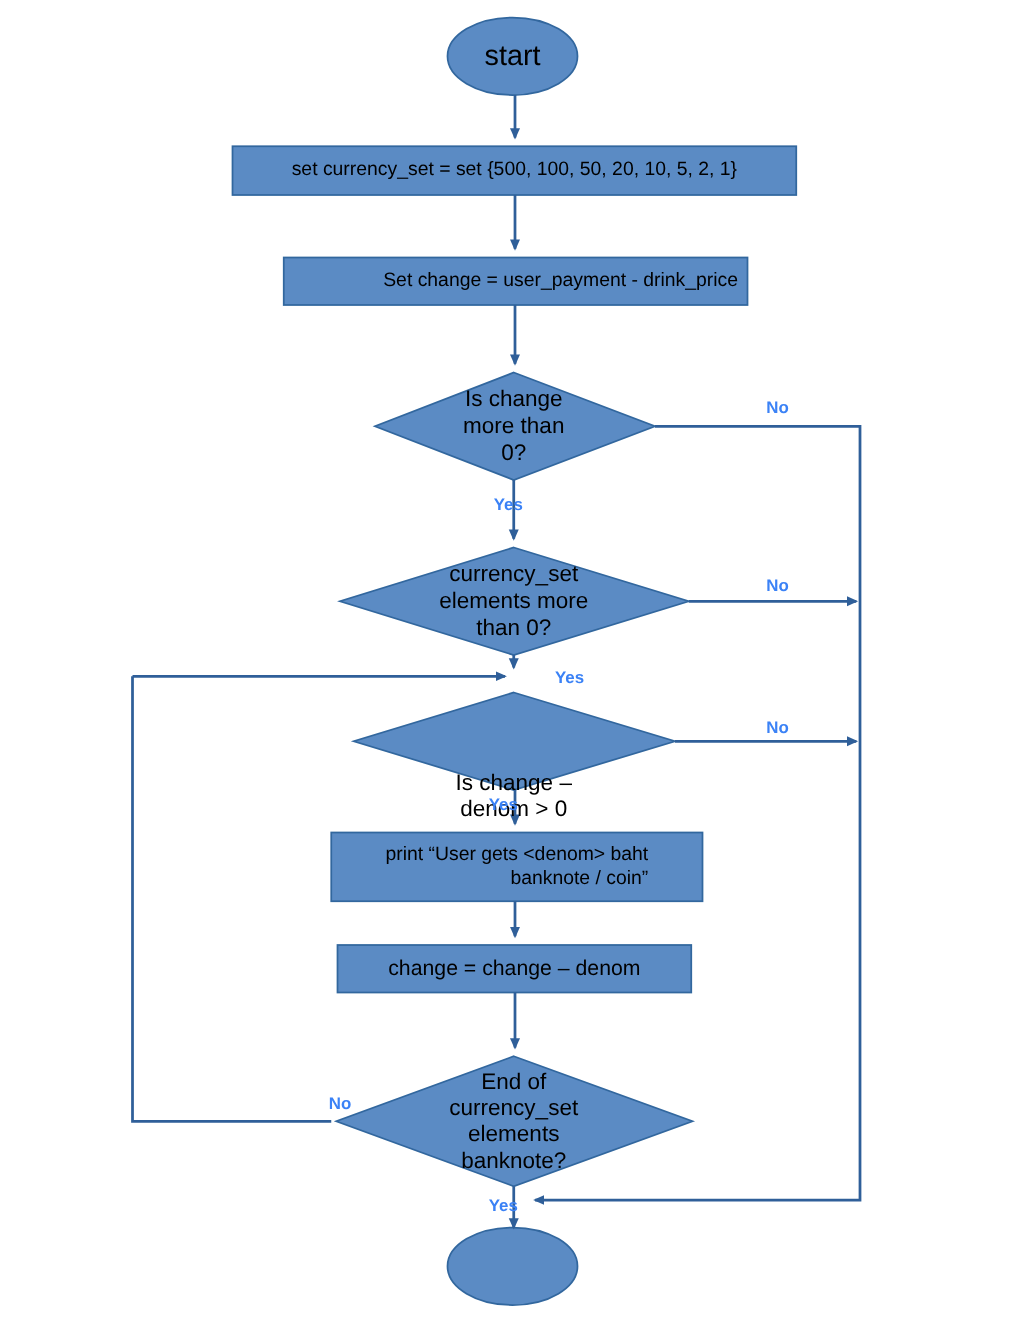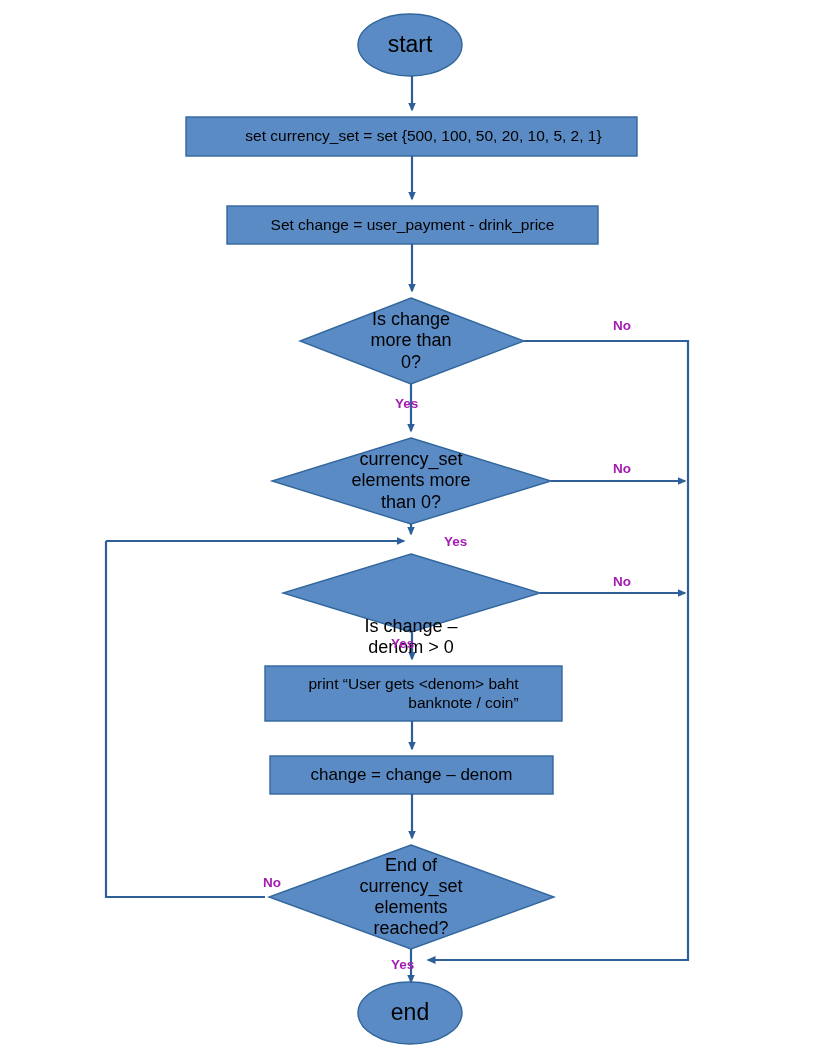--- a/index.html
+++ b/index.html
@@ -41,21 +41,21 @@
   .process-label {
     font-size: 15.5px;
   }
   .decision-label {
     font-size: 18px;
   }
   .edge-label {
     position: absolute;
     font-size: 13.5px;
     font-weight: bold;
-    color: #a21caf;
+    color: #3b82f6;
     white-space: nowrap;
     padding-left: 25px;
   }
 </style>
 </head>
 <body>
 
 <div id="canvas">
 
   <svg id="flow-svg" viewBox="0 0 816 1056">
@@ -104,46 +104,45 @@
 
       <path d="M412,721 L412,749" marker-end="url(#arrow)"></path>
       <path d="M412,794 L412,838" marker-end="url(#arrow)"></path>
 
       <path d="M411,949 L411,982" marker-end="url(#arrow)"></path>
     </g>
   </svg>
 
   <div class="node-label terminal-label" style="left:358px; top:14px; width:104px; height:62px;">start</div>
 
-  <div class="node-label process-label" style="left:198px; top:117px; width:451px; height:39px;">set currency_set = set {500, 100, 50, 20, 10, 5, 2, 1}</div>
+  <div class="node-label process-label" style="left:186px; top:117px; width:451px; height:39px;">set currency_set = set {500, 100, 50, 20, 10, 5, 2, 1}</div>
 
-  <div class="node-label process-label" style="left:227px; top:206px; width:371px; height:38px;">Set change = user_payment - drink_price</div>
+  <div class="node-label process-label" style="left:227px; top:206px; width:371px; height:38px;padding-left:36px;">Set change = user_payment - drink_price</div>
 
   <div class="node-label decision-label" style="left:331px; top:311px; width:160px; height:60px;">Is change
 more than
 0?</div>
 
   <div class="node-label decision-label" style="left:321px; top:451px; width:180px; height:60px;">currency_set
 elements more
 than 0?</div>
 
   <div class="node-label decision-label" style="left:326px; top:572px; width:170px; height:42px;margin-top:44px;">Is change –
 denom &gt; 0</div>
 
   <div class="node-label process-label" style="left:265px; top:666px; width:297px; height:55px;text-align:right;">print “User gets &lt;denom&gt; baht
 banknote / coin”</div>
 
   <div class="node-label process-label" style="left:270px; top:756px; width:283px; height:38px; font-size:17px;">change = change – denom</div>
 
   <div class="node-label decision-label" style="left:331px; top:856px; width:160px; height:82px;">End of
 currency_set
 elements
-reached?</div>
+banknote?</div>
 
-  <div class="node-label terminal-label" style="left:358px; top:982px; width:104px; height:62px;">end</div>
 
   <div class="edge-label" style="left:588px; top:318px;">No</div>
   <div class="edge-label" style="left:370px; top:396px;">Yes</div>
 
   <div class="edge-label" style="left:588px; top:461px;">No</div>
   <div class="edge-label" style="left:419px; top:534px;">Yes</div>
 
   <div class="edge-label" style="left:588px; top:574px;">No</div>
   <div class="edge-label" style="left:366px; top:636px;">Yes</div>
 

